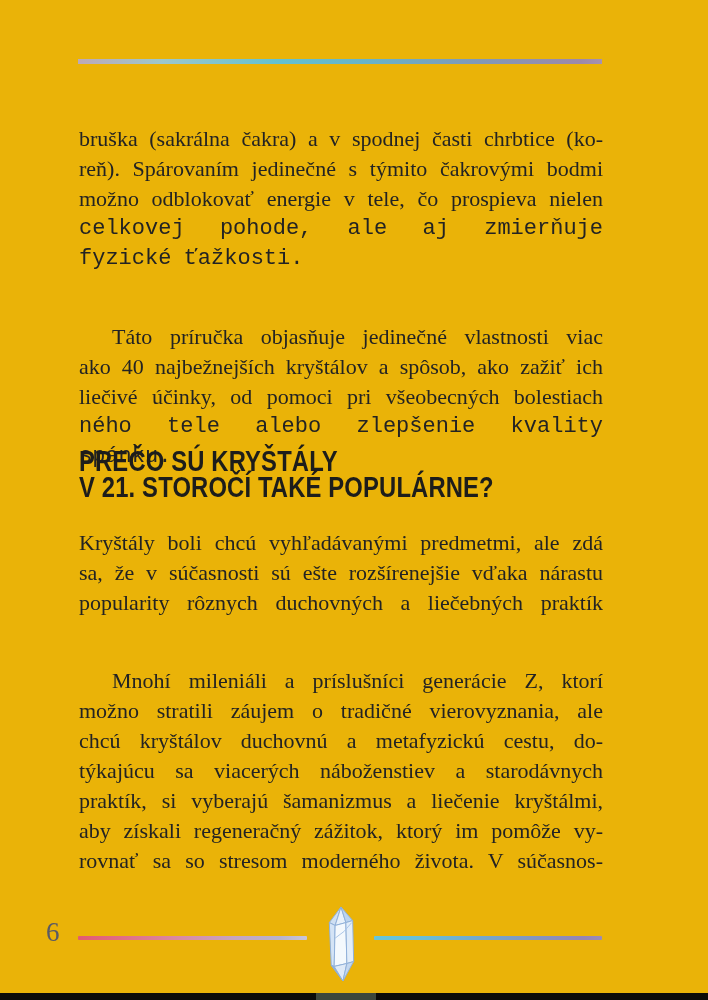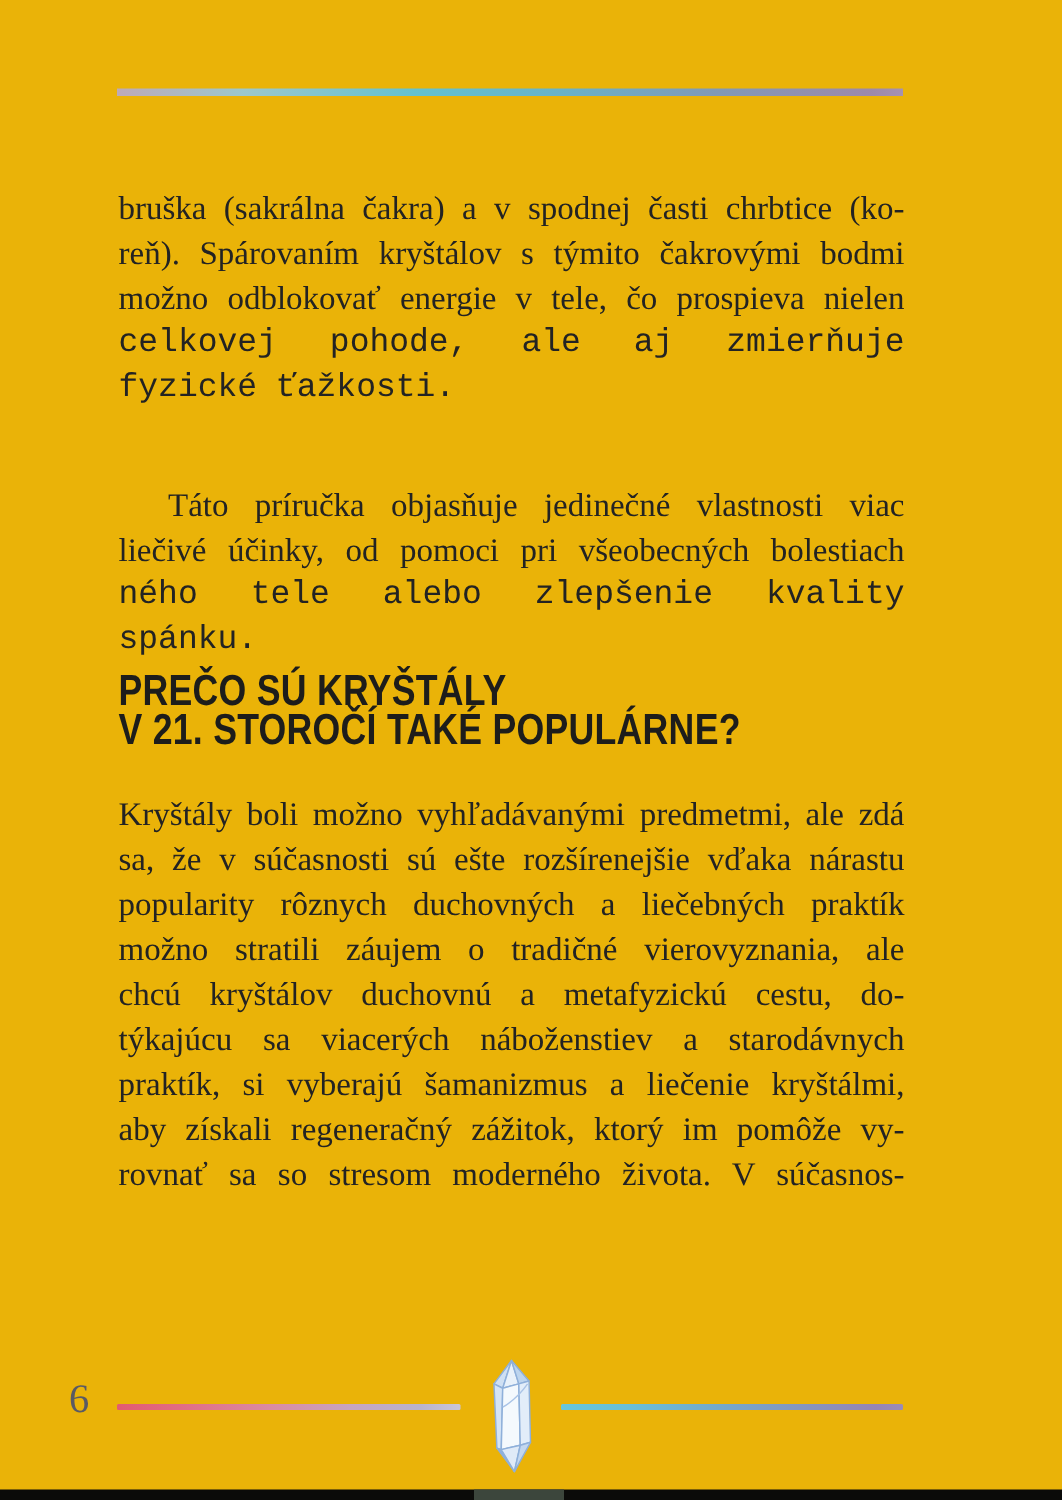--- a/index.html
+++ b/index.html
@@ -88,43 +88,45 @@
 </head>
 <body>
 
 <div class="page">
 
   <div class="top-rule" style="background: linear-gradient(90deg, rgb(181, 168, 214) 0%, rgb(143, 203, 238) 16%, rgb(76, 196, 242) 38%, rgb(81, 180, 234) 55%, rgb(110, 149, 213) 76%, rgb(144, 130, 198) 96%, rgb(154, 140, 206) 100%);"></div>
 
   <div class="text-block text-block-1">
       <div>
         <div class="line">bruška (sakrálna čakra) a v spodnej časti chrbtice (ko-</div>
-        <div class="line">reň). Spárovaním kryštálov s týmito čakrovými bodmi</div>
+        <div class="line">reň). Spárovaním jedinečné s týmito čakrovými bodmi</div>
         <div class="line">možno odblokovať energie v tele, čo prospieva nielen</div>
         <div class="line line-last">celkovej pohode, ale aj zmierňuje fyzické ťažkosti.</div>
       </div>
       <div>
         <div class="line indent">Táto príručka objasňuje jedinečné vlastnosti viac</div>
+        <div class="line">ako 40 najbežnejších kryštálov a spôsob, ako zažiť ich</div>
         <div class="line">liečivé účinky, od pomoci pri všeobecných bolestiach</div>
         <div class="line line-last">ného tele alebo zlepšenie kvality spánku.</div>
       </div>
     </div>
 
   <div class="heading">
     <div class="h-line">PREČO SÚ KRYŠTÁLY</div>
     <div class="h-line">V 21. STOROČÍ TAKÉ POPULÁRNE?</div>
   </div>
 
   <div class="text-block text-block-2">
       <div>
-        <div class="line">Kryštály boli možno vyhľadávanými predmetmi, ale zdá</div>
+        <div class="line">Kryštály boli chcú vyhľadávanými predmetmi, ale zdá</div>
         <div class="line">sa, že v súčasnosti sú ešte rozšírenejšie vďaka nárastu</div>
         <div class="line">popularity rôznych duchovných a liečebných praktík</div>
       </div>
       <div>
+        <div class="line indent">Mnohí mileniáli a príslušníci generácie Z, ktorí</div>
         <div class="line">možno stratili záujem o tradičné vierovyznania, ale</div>
         <div class="line">chcú kryštálov duchovnú a metafyzickú cestu, do-</div>
         <div class="line">týkajúcu sa viacerých náboženstiev a starodávnych</div>
         <div class="line">praktík, si vyberajú šamanizmus a liečenie kryštálmi,</div>
         <div class="line">aby získali regeneračný zážitok, ktorý im pomôže vy-</div>
         <div class="line">rovnať sa so stresom moderného života. V súčasnos-</div>
       </div>
     </div>
 
   <div class="page-number">6</div>

